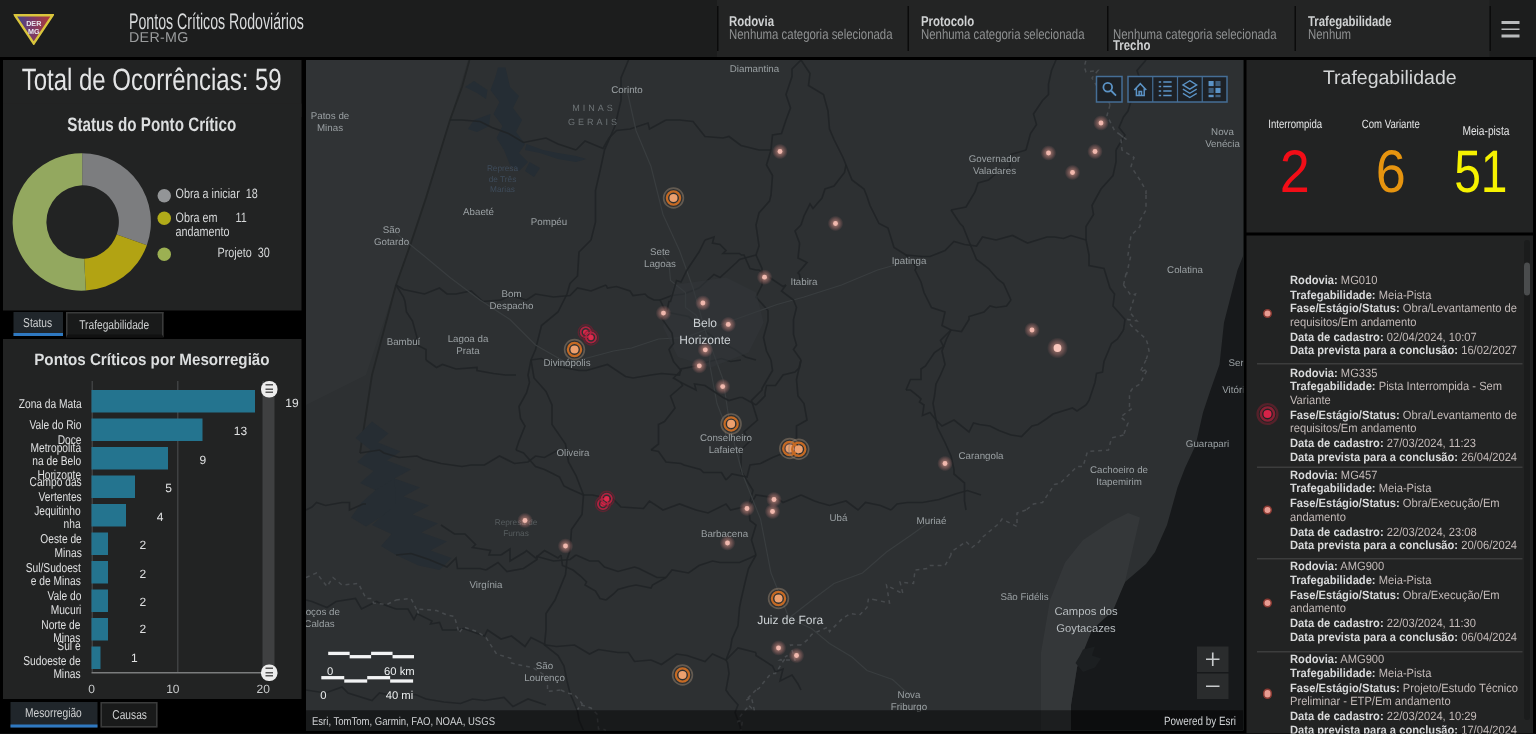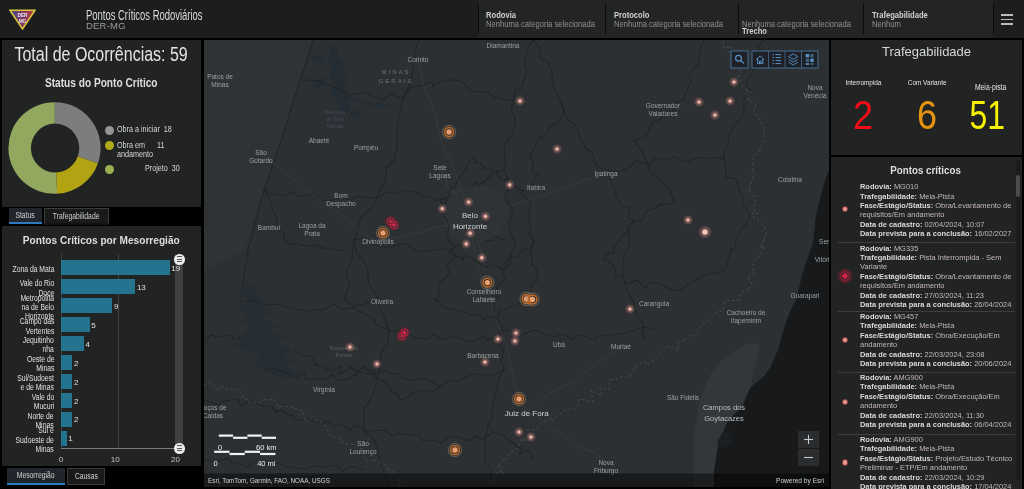--- a/index.html
+++ b/index.html
@@ -2,21 +2,21 @@
 <html><head><meta charset="utf-8">
 <style>
   html,body{margin:0;padding:0;background:#000;width:1024px;height:489px;overflow:hidden;}
   body{font-family:"Liberation Sans",sans-serif;color:#ddd;position:relative;}
   .abs{position:absolute;}
   .panel{position:absolute;background:#222323;}
   .sx{display:inline-block;transform:scaleX(0.8);transform-origin:0 50%;white-space:nowrap;}
   .sxc{display:inline-block;transform:scaleX(0.8);transform-origin:50% 50%;white-space:nowrap;}
   .sxr{display:inline-block;transform:scaleX(0.8);transform-origin:100% 50%;white-space:nowrap;}
   .bar{left:59.1px;height:14.6px;background:#24748f;}
-  .bv{font-size:8px;color:#dfe0e1;}
+  .bv{font-size:8px;color:#dfe0e1;padding-left:19px;}
   .bl{left:0;width:52.1px;text-align:right;font-size:8.5px;line-height:9.3px;color:#dfe0e1;}
   .circbtn{width:10.5px;height:10.5px;border-radius:50%;background:#ececec;display:flex;flex-direction:column;justify-content:center;gap:1.5px;padding:0;box-sizing:border-box;}
   .circbtn span{display:block;height:1px;background:#555;margin:0 2.5px;}
   .itx{display:inline-block;transform:scaleX(0.93);transform-origin:0 0;font-size:8px;line-height:9.4px;color:#c3bab8;white-space:nowrap;}
   .itx b{color:#d9dadb;font-weight:bold;}
   .divl{left:7px;width:177px;height:1px;background:#3c3d3d;}
   .lc{width:9px;height:9px;border-radius:50%;display:inline-block;}
   .dot1{width:4.6px;height:4.6px;border-radius:50%;background:#e89c92;border:1.8px solid #8a3a33;}
 </style></head>
 <body>
@@ -469,21 +469,20 @@
   <div class="abs" style="left:0;top:4px;width:191px;text-align:center;font-size:13px;color:#d4d6d7;"><span class="sxc" style="transform:scaleX(1);">Trafegabilidade</span></div>
   <div class="abs" style="left:0px;top:38px;width:64px;text-align:center;font-size:8px;color:#e4e5e6;"><span class="sxc">Interrompida</span></div>
   <div class="abs" style="left:64px;top:38px;width:64px;text-align:center;font-size:8px;color:#e4e5e6;"><span class="sxc">Com Variante</span></div>
   <div class="abs" style="left:128px;top:42px;width:64px;text-align:center;font-size:8.5px;color:#e4e5e6;"><span class="sxc">Meia-pista</span></div>
   <div class="abs" style="left:0px;top:52.5px;width:64px;text-align:center;font-size:40px;color:#f20d17;"><span class="sxc" style="transform:scaleX(0.9);">2</span></div>
   <div class="abs" style="left:64px;top:52.5px;width:64px;text-align:center;font-size:40px;color:#e6940f;"><span class="sxc" style="transform:scaleX(0.9);">6</span></div>
   <div class="abs" style="left:124px;top:52.5px;width:64px;text-align:center;font-size:40px;color:#f6f200;"><span class="sxc" style="transform:scaleX(0.8);">51</span></div>
 </div>
 
 <div class="panel" style="left:831px;top:157px;width:191px;height:332px;">
-  <div class="abs" style="left:0;top:7px;width:190px;text-align:center;font-size:11.5px;font-weight:bold;color:#dcdedf;"><span class="sxc" style="transform:scaleX(0.85);">Pontos críticos</span></div>
   <div class="abs itx" style="left:28.5px;top:25.2px;"><b>Rodovia:</b> MG010<br><b>Trafegabilidade:</b> Meia-Pista<br><b>Fase/Estágio/Status:</b> Obra/Levantamento de<br>requisitos/Em andamento<br><b>Data de cadastro:</b> 02/04/2024, 10:07<br><b>Data prevista para a conclusão:</b> 16/02/2027</div>
   <div class="abs itx" style="left:28.5px;top:86.5px;"><b>Rodovia:</b> MG335<br><b>Trafegabilidade:</b> Pista Interrompida - Sem<br>Variante<br><b>Fase/Estágio/Status:</b> Obra/Levantamento de<br>requisitos/Em andamento<br><b>Data de cadastro:</b> 27/03/2024, 11:23<br><b>Data prevista para a conclusão:</b> 26/04/2024</div>
   <div class="abs itx" style="left:28.5px;top:155px;"><b>Rodovia:</b> MG457<br><b>Trafegabilidade:</b> Meia-Pista<br><b>Fase/Estágio/Status:</b> Obra/Execução/Em<br>andamento<br><b>Data de cadastro:</b> 22/03/2024, 23:08<br><b>Data prevista para a conclusão:</b> 20/06/2024</div>
   <div class="abs itx" style="left:28.5px;top:216px;"><b>Rodovia:</b> AMG900<br><b>Trafegabilidade:</b> Meia-Pista<br><b>Fase/Estágio/Status:</b> Obra/Execução/Em<br>andamento<br><b>Data de cadastro:</b> 22/03/2024, 11:30<br><b>Data prevista para a conclusão:</b> 06/04/2024</div>
   <div class="abs itx" style="left:28.5px;top:278px;"><b>Rodovia:</b> AMG900<br><b>Trafegabilidade:</b> Meia-Pista<br><b>Fase/Estágio/Status:</b> Projeto/Estudo Técnico<br>Preliminar - ETP/Em andamento<br><b>Data de cadastro:</b> 22/03/2024, 10:29<br><b>Data prevista para a conclusão:</b> 17/04/2024</div>
   <div class="abs divl" style="top:84.9px;"></div>
   <div class="abs divl" style="top:154.3px;"></div>
   <div class="abs divl" style="top:214.6px;"></div>
   <div class="abs divl" style="top:276.6px;"></div>
   <div class="abs dot1" style="left:10.5px;top:48.9px;"></div>

